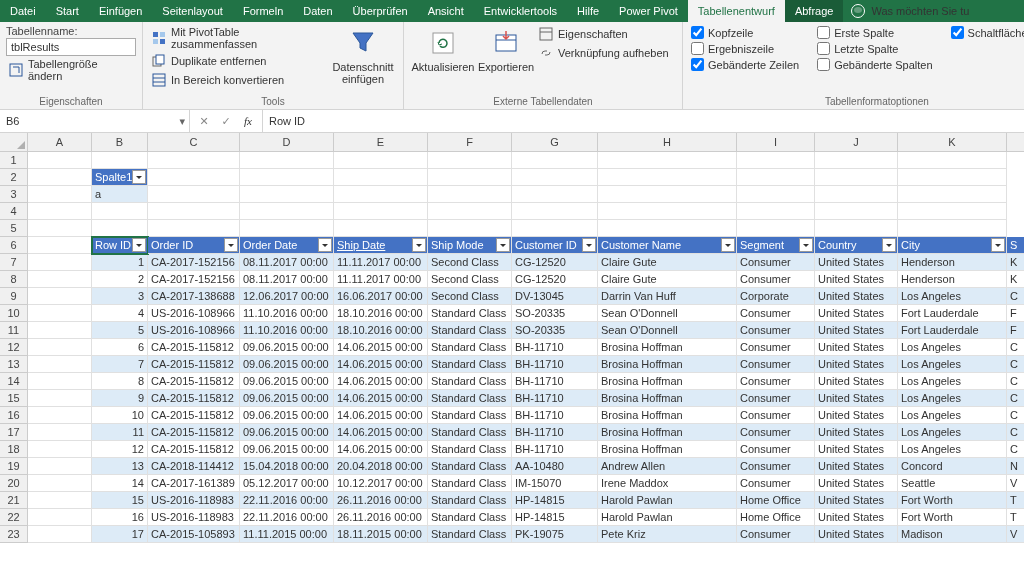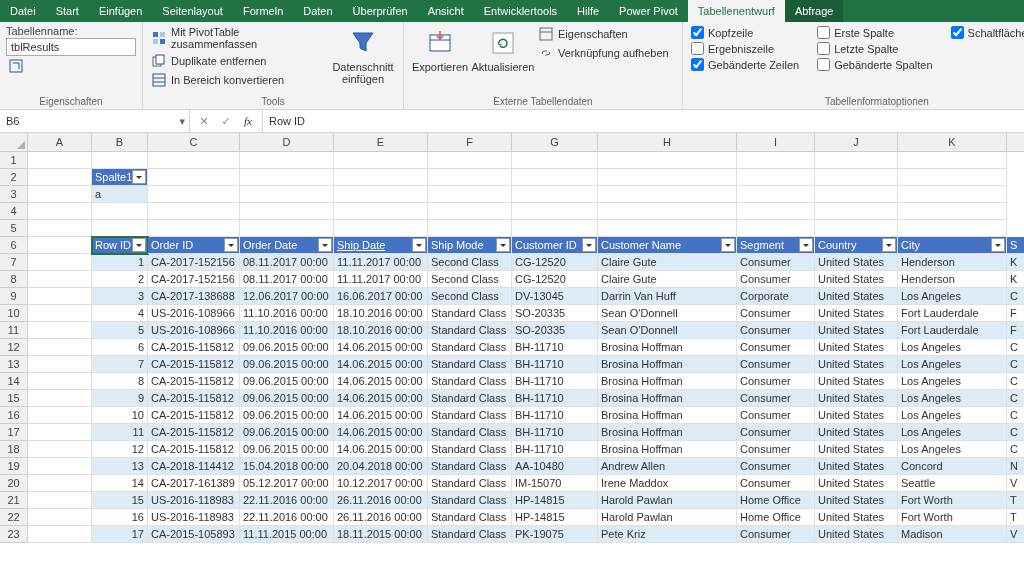--- a/index.html
+++ b/index.html
@@ -60,34 +60,39 @@
     <div class="tab">Seitenlayout</div>
     <div class="tab">Formeln</div>
     <div class="tab">Daten</div>
     <div class="tab">Überprüfen</div>
     <div class="tab">Ansicht</div>
     <div class="tab">Entwicklertools</div>
     <div class="tab">Hilfe</div>
     <div class="tab">Power Pivot</div>
     <div class="tab active">Tabellenentwurf</div>
     <div class="tab ctx">Abfrage</div>
+    <div class="tell">
+      <span class="bulb"></span>
+      <span>Was möchten Sie tu</span>
+    </div>
   </div>
 
 <div class="ribbon">
   <div class="grp">
     <div class="grp-body">
       <div class="small-lbl">Tabellenname:</div>
       <input class="inp" value="tblResults" style="">
       <div class="sbtn">
         <span class="icon16">
             <svg width="14" height="14">
               <rect x="1" y="1" width="12" height="12" fill="none" stroke="#2a5699"></rect>
               <path d="M4 4h6v6" fill="none" stroke="#2a5699"></path>
             </svg>
           </span>
+        <span>Tabellengröße ändern</span>
       </div>
     </div>
     <div class="grp-lbl">Eigenschaften</div>
   </div>
 
   <div class="grp">
     <div class="grp-body-row">
       <div class="grp-body" style="width:180px">
         <div class="sbtn">
             <span class="icon16">
@@ -127,39 +132,39 @@
             </svg>
           </span>
         <span class="lbl">Datenschnitt einfügen</span>
       </div>
     </div>
     <div class="grp-lbl">Tools</div>
   </div>
 
   <div class="grp">
     <div class="grp-body-row">
+      <div class="bigbtn" style="width:66px">
+        <span class="icon32">
+            <svg width="28" height="28">
+              <rect x="4" y="4" width="20" height="20" fill="#fff" stroke="#999"></rect>
+              <path d="M10 14a4 4 0 1 1 1 3" fill="none" stroke="#217346" stroke-width="1.5"></path>
+              <path d="M9 13l1 3 3-1" fill="none" stroke="#217346"></path>
+            </svg>
+          </span>
+        <span class="lbl">Aktualisieren</span>
+      </div>
       <div class="bigbtn" style="width:60px">
         <span class="icon32">
             <svg width="28" height="28">
               <rect x="4" y="6" width="20" height="16" fill="#fff" stroke="#2a5699"></rect>
               <line x1="4" y1="11" x2="24" y2="11" stroke="#2a5699"></line>
               <path d="M14 2v8m-3-3l3 3 3-3" fill="none" stroke="#d9534f" stroke-width="1.5"></path>
             </svg>
           </span>
         <span class="lbl">Exportieren</span>
-      </div>
-      <div class="bigbtn" style="width:66px">
-        <span class="icon32">
-            <svg width="28" height="28">
-              <rect x="4" y="4" width="20" height="20" fill="#fff" stroke="#999"></rect>
-              <path d="M10 14a4 4 0 1 1 1 3" fill="none" stroke="#217346" stroke-width="1.5"></path>
-              <path d="M9 13l1 3 3-1" fill="none" stroke="#217346"></path>
-            </svg>
-          </span>
-        <span class="lbl">Aktualisieren</span>
       </div>
       <div class="grp-body" style="width:140px">
         <div class="sbtn">
             <span class="icon16">
               <svg width="14" height="14">
                 <rect x="1" y="1" width="12" height="12" fill="none" stroke="#666"></rect>
                 <line x1="1" y1="5" x2="13" y2="5" stroke="#666"></line>
               </svg>
             </span>
             <span>Eigenschaften</span>

